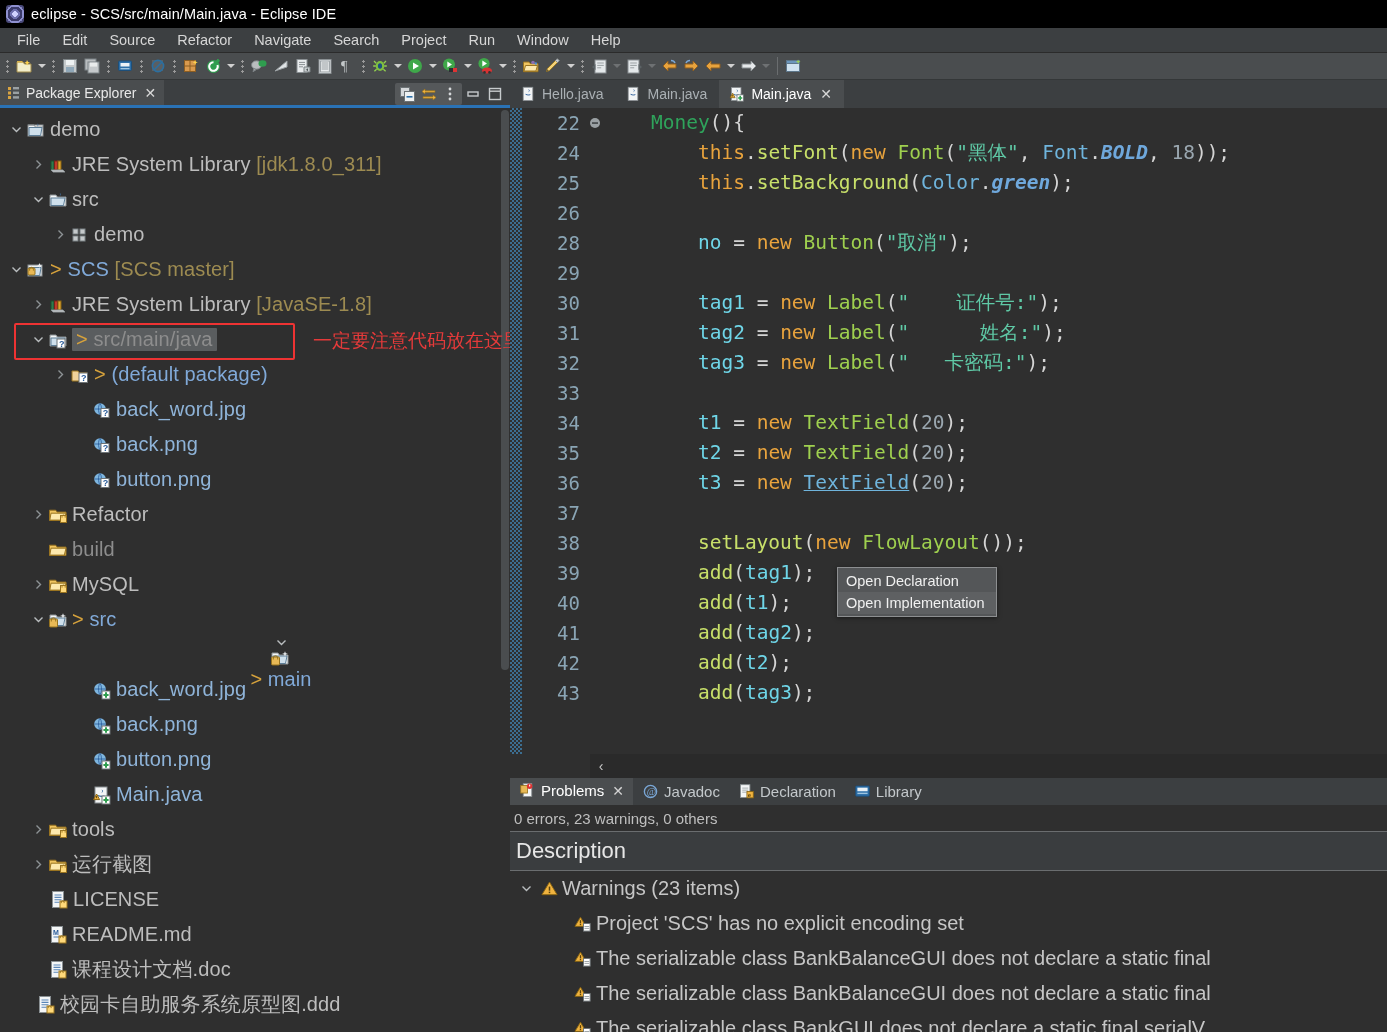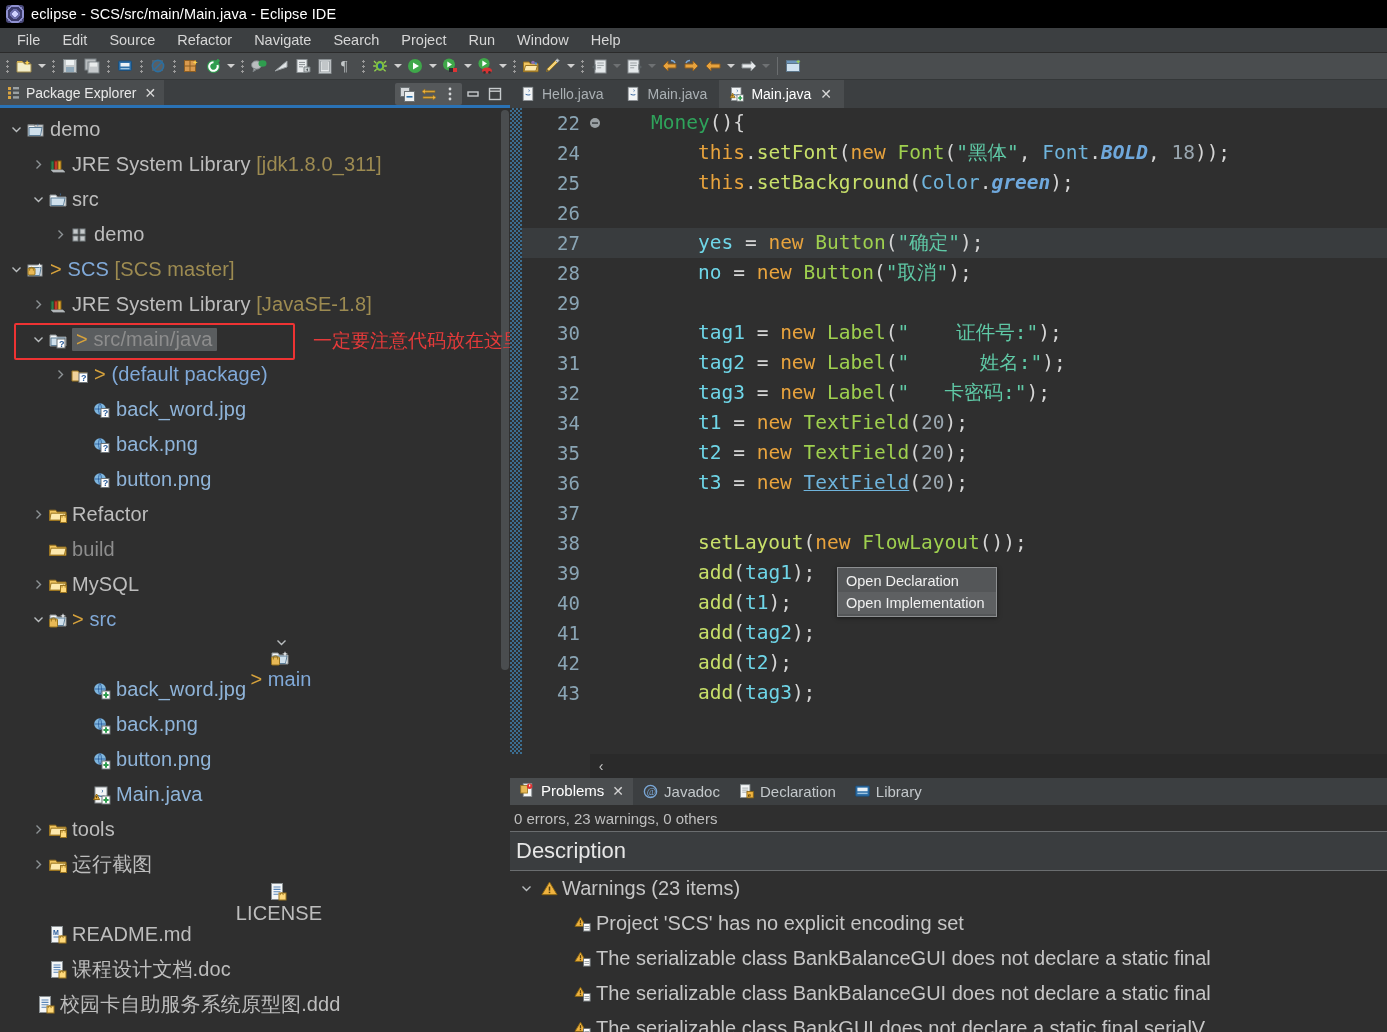--- a/index.html
+++ b/index.html
@@ -780,21 +780,21 @@
             <div class="ticon">
               <svg width="20" height="20" viewBox="0 0 20 20">
                 <path d="M1.5 5.2h6.2l1.4 1.9H18v8.4H1.5z" fill="#f0c560" stroke="#9a7420"></path>
                 <path d="M3 8.2h15l-1.7 6.9H1.8z" fill="#fde9ad" stroke="#9a7420"></path>
                 <rect x="12.5" y="10.5" width="6" height="7" fill="#ffd97a" stroke="#9a7420"></rect>
                 <path d="M14 12.6v-1a1.6 1.6 0 0 1 3.2 0v1" fill="none" stroke="#9a7420"></path>
               </svg>
             </div>
             <div class="tlabel"><span class="">运行截图</span></div>
           </div>
-          <div class="trow" style="padding-left: 48px; flex-direction: column;">
+          <div class="trow" style="padding-left: 31px;">
             <div class="twist"></div>
             <div class="ticon">
               <svg width="20" height="20" viewBox="0 0 20 20">
                 <rect x="3.5" y="1.5" width="11" height="16" fill="#f4f6f7" stroke="#8a9093"></rect>
                 <path d="M5.5 5h7M5.5 7.4h7M5.5 9.8h7M5.5 12.2h5" stroke="#5a86b8" stroke-width="1.1"></path>
                 <rect x="11" y="11" width="7" height="7" fill="#ffd97a" stroke="#9a7420"></rect>
                 <path d="M12.3 13.1v-.9a1.4 1.4 0 0 1 2.8 0v.9" fill="none" stroke="#9a7420"></path>
               </svg>
             </div>
             <div class="tlabel"><span class="">LICENSE</span></div>
@@ -884,26 +884,26 @@
       <div class="editor-wrap">
         <div class="ruler"></div>
         <div class="code" id="code-host">
             <div class="cl-row"><div class="lnum">22</div><div class="fold"><svg width="12" height="12" viewBox="0 0 12 12">
                   <circle cx="6" cy="6" r="5" fill="#9aa0a3"></circle>
                   <rect x="3" y="5.3" width="6" height="1.5" fill="#3a3d3f"></rect>
                 </svg></div><div class="ctext"><span class="pun">    </span><span class="ctor">Money</span><span class="pun">(){</span></div></div>
             <div class="cl-row"><div class="lnum">24</div><div class="fold"></div><div class="ctext"><span class="pun">        </span><span class="k">this</span><span class="pun">.</span><span class="meth">setFont</span><span class="pun">(</span><span class="k">new </span><span class="typ">Font</span><span class="pun">(</span><span class="str">"黑体"</span><span class="pun">, </span><span class="cls">Font</span><span class="pun">.</span><span class="stat">BOLD</span><span class="pun">, </span><span class="num">18</span><span class="pun">));</span></div></div>
             <div class="cl-row"><div class="lnum">25</div><div class="fold"></div><div class="ctext"><span class="pun">        </span><span class="k">this</span><span class="pun">.</span><span class="meth">setBackground</span><span class="pun">(</span><span class="cls">Color</span><span class="pun">.</span><span class="stat">green</span><span class="pun">);</span></div></div>
             <div class="cl-row"><div class="lnum">26</div><div class="fold"></div><div class="ctext">&nbsp;</div></div>
-            <div class="cl-row hl"><div class="lnum">27</div><div class="fold"></div><div class="ctext"><span class="pun">        </span><span class="fld">yes</span><span class="pun"> = </span><span class="k">new </span><span class="typ">Button</span><span class="pun">(</span><span class="str">"确定"</span><span class="pun">);</span></div></div>
             <div class="cl-row"><div class="lnum">28</div><div class="fold"></div><div class="ctext"><span class="pun">        </span><span class="fld">no</span><span class="pun"> = </span><span class="k">new </span><span class="typ">Button</span><span class="pun">(</span><span class="str">"取消"</span><span class="pun">);</span></div></div>
             <div class="cl-row"><div class="lnum">29</div><div class="fold"></div><div class="ctext">&nbsp;</div></div>
             <div class="cl-row"><div class="lnum">30</div><div class="fold"></div><div class="ctext"><span class="pun">        </span><span class="fld">tag1</span><span class="pun"> = </span><span class="k">new </span><span class="typ">Label</span><span class="pun">(</span><span class="str">"    证件号:"</span><span class="pun">);</span></div></div>
             <div class="cl-row"><div class="lnum">31</div><div class="fold"></div><div class="ctext"><span class="pun">        </span><span class="fld">tag2</span><span class="pun"> = </span><span class="k">new </span><span class="typ">Label</span><span class="pun">(</span><span class="str">"      姓名:"</span><span class="pun">);</span></div></div>
             <div class="cl-row"><div class="lnum">32</div><div class="fold"></div><div class="ctext"><span class="pun">        </span><span class="fld">tag3</span><span class="pun"> = </span><span class="k">new </span><span class="typ">Label</span><span class="pun">(</span><span class="str">"   卡密码:"</span><span class="pun">);</span></div></div>
+            <div class="cl-row"><div class="lnum">33</div><div class="fold"></div><div class="ctext">&nbsp;</div></div>
             <div class="cl-row"><div class="lnum">34</div><div class="fold"></div><div class="ctext"><span class="pun">        </span><span class="fld">t1</span><span class="pun"> = </span><span class="k">new </span><span class="typ">TextField</span><span class="pun">(</span><span class="num">20</span><span class="pun">);</span></div></div>
             <div class="cl-row"><div class="lnum">35</div><div class="fold"></div><div class="ctext"><span class="pun">        </span><span class="fld">t2</span><span class="pun"> = </span><span class="k">new </span><span class="typ">TextField</span><span class="pun">(</span><span class="num">20</span><span class="pun">);</span></div></div>
             <div class="cl-row"><div class="lnum">36</div><div class="fold"></div><div class="ctext"><span class="pun">        </span><span class="fld">t3</span><span class="pun"> = </span><span class="k">new </span><span class="cls ul">TextField</span><span class="pun">(</span><span class="num">20</span><span class="pun">);</span></div></div>
             <div class="cl-row"><div class="lnum">37</div><div class="fold"></div><div class="ctext">&nbsp;</div></div>
             <div class="cl-row"><div class="lnum">38</div><div class="fold"></div><div class="ctext"><span class="pun">        </span><span class="meth">setLayout</span><span class="pun">(</span><span class="k">new </span><span class="typ">FlowLayout</span><span class="pun">());</span></div></div>
             <div class="cl-row"><div class="lnum">39</div><div class="fold"></div><div class="ctext"><span class="pun">        </span><span class="meth">add</span><span class="pun">(</span><span class="fld">tag1</span><span class="pun">);</span></div></div>
             <div class="cl-row"><div class="lnum">40</div><div class="fold"></div><div class="ctext"><span class="pun">        </span><span class="meth">add</span><span class="pun">(</span><span class="fld">t1</span><span class="pun">);</span></div></div>
             <div class="cl-row"><div class="lnum">41</div><div class="fold"></div><div class="ctext"><span class="pun">        </span><span class="meth">add</span><span class="pun">(</span><span class="fld">tag2</span><span class="pun">);</span></div></div>
             <div class="cl-row"><div class="lnum">42</div><div class="fold"></div><div class="ctext"><span class="pun">        </span><span class="meth">add</span><span class="pun">(</span><span class="fld">t2</span><span class="pun">);</span></div></div>
             <div class="cl-row"><div class="lnum">43</div><div class="fold"></div><div class="ctext"><span class="pun">        </span><span class="meth">add</span><span class="pun">(</span><span class="fld">tag3</span><span class="pun">);</span></div></div>

